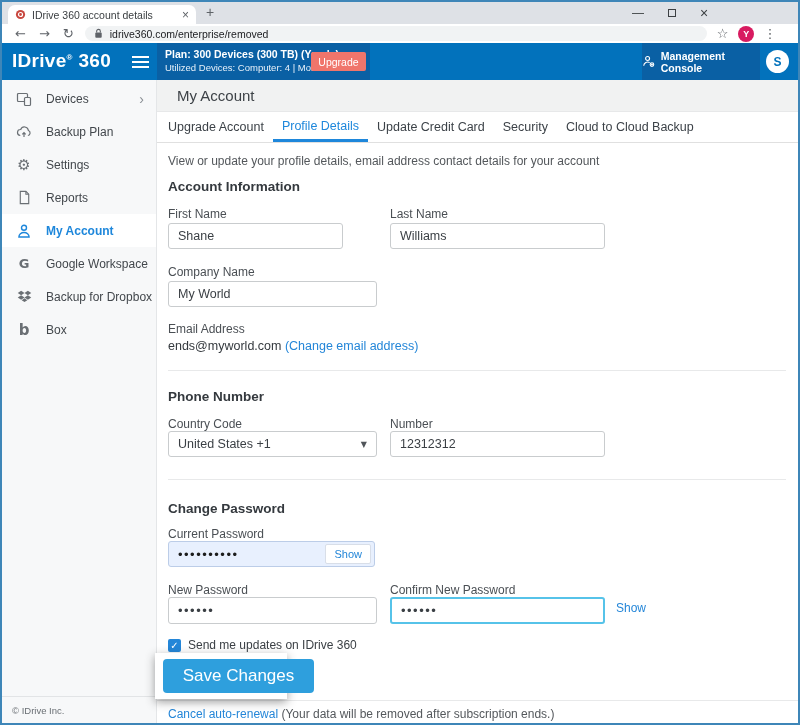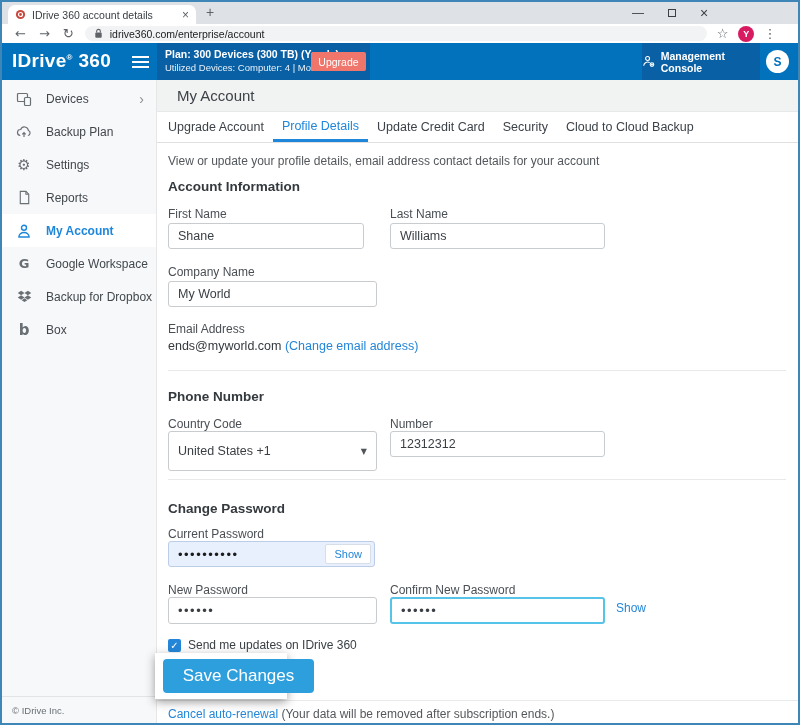--- a/index.html
+++ b/index.html
@@ -55,21 +55,21 @@
   .tabsrow{ position:absolute; left:0; top:32px; right:0; height:31px; border-bottom:1px solid #e0e0e0; display:flex; align-items:stretch; padding-left:2px; }
   .apptab{ display:flex; align-items:center; padding:0 9px; font-size:12.5px; color:#3c4248; white-space:nowrap; }
   .apptab.active{ color:#1E87DB; border-bottom:3px solid #1E87DB; }
 
   .desc{ position:absolute; left:11px; top:74px; font-size:12px; color:#53575b; }
   .secheading{ position:absolute; font-size:13.5px; font-weight:bold; color:#34393e; }
   .flabel{ position:absolute; font-size:12px; color:#4a4f54; }
   .field{ position:absolute; height:26px; border:1px solid #c9ccce; border-radius:3px; font-size:12.5px; color:#3a3f44; padding:0 9px; font-family:"Liberation Sans", sans-serif; background:#fff; }
   .divider{ position:absolute; left:11px; right:12px; border-top:1px solid #e8e9ea; }
 
-  .selectbox{ position:absolute; left:11px; top:351px; width:209px; height:40px; border:1px solid #c9ccce; border-radius:3px; display:flex; align-items:center; justify-content:space-between; padding:0 9px; font-size:12.5px; color:#3a3f44; }
+  .selectbox{ position:absolute; left:11px; top:351px; width:209px; height:26px; border:1px solid #c9ccce; border-radius:3px; display:flex; align-items:center; justify-content:space-between; padding:0 9px; font-size:12.5px; color:#3a3f44; }
   .caret{ font-size:8px; color:#50555a; font-family:"DejaVu Sans", sans-serif; }
 
   .pwfield{ position:absolute; left:11px; top:461px; width:207px; height:26px; background:#E8F0FE; border:1px solid #bccde8; border-radius:3px; display:flex; align-items:center; }
   .pwdots{ flex:1; font-size:13px; letter-spacing:1.5px; color:#1c1c1c; padding-left:9px; }
   .showbtn{ margin-right:3px; padding:3px 8px; background:#fff; border:1px solid #d8dee8; border-radius:2px; color:#2486D8; font-size:11px; }
   .showlink{ position:absolute; left:459px; top:521px; font-size:12px; color:#2486D8; }
 
   .checkrow{ position:absolute; left:11px; top:558px; display:flex; align-items:center; gap:7px; }
   .checkbox{ width:13px; height:13px; background:#2486D8; border-radius:2px; color:#fff; font-size:10px; display:flex; align-items:center; justify-content:center; font-family:"DejaVu Sans", sans-serif; }
   .checklabel{ font-size:12px; color:#3b4045; }
@@ -107,21 +107,21 @@
 
   <div class="urlrow">
     <span class="navic">←</span>
     <span class="navic">→</span>
     <span class="navic">↻</span>
     <div class="urlpill">
       <svg width="11" height="11" viewBox="0 0 12 12">
           <rect x="2.5" y="5" width="7" height="5.5" rx="1" fill="#5f6368"></rect>
           <path d="M4 5 V3.5 a2 2 0 0 1 4 0 V5" fill="none" stroke="#5f6368" stroke-width="1.2"></path>
         </svg>
-      <span class="urltext">idrive360.com/enterprise/account</span>
+      <span class="urltext">idrive360.com/enterprise/removed</span>
     </div>
     <span class="navic star">☆</span>
     <span class="avatarY">Y</span>
     <span class="navic dots3" style="margin-left:9px;">⋮</span>
   </div>
 
   <div class="appheader">
     <div class="logo"><span>IDrive</span><sup>®</sup><span> 360</span></div>
     <div class="hamburger">
         <i></i>
@@ -223,21 +223,21 @@
       <div class="apptab">Update Credit Card</div>
       <div class="apptab">Security</div>
       <div class="apptab">Cloud to Cloud Backup</div>
     </div>
 
     <div class="desc">View or update your profile details, email address contact details for your account</div>
 
     <div class="secheading" style="left:11px; top:99px;">Account Information</div>
 
     <div class="flabel" style="left:11px; top:127px;">First Name</div>
-    <input class="field" style="left: 11px; top: 143px; width: 196px;" value="Shane">
+    <input class="field" style="left: 11px; top: 143px; width: 175px;" value="Shane">
     <div class="flabel" style="left:233px; top:127px;">Last Name</div>
     <input class="field" style="left: 233px; top: 143px; width: 215px;" value="Williams">
 
     <div class="flabel" style="left:11px; top:185px;">Company Name</div>
     <input class="field" style="left: 11px; top: 201px; width: 209px;" value="My World">
 
     <div class="flabel" style="left:11px; top:242px;">Email Address</div>
     <div class="emailline">
       <span>ends@myworld.com</span>
       <span class="chlink">(Change email address)</span>

